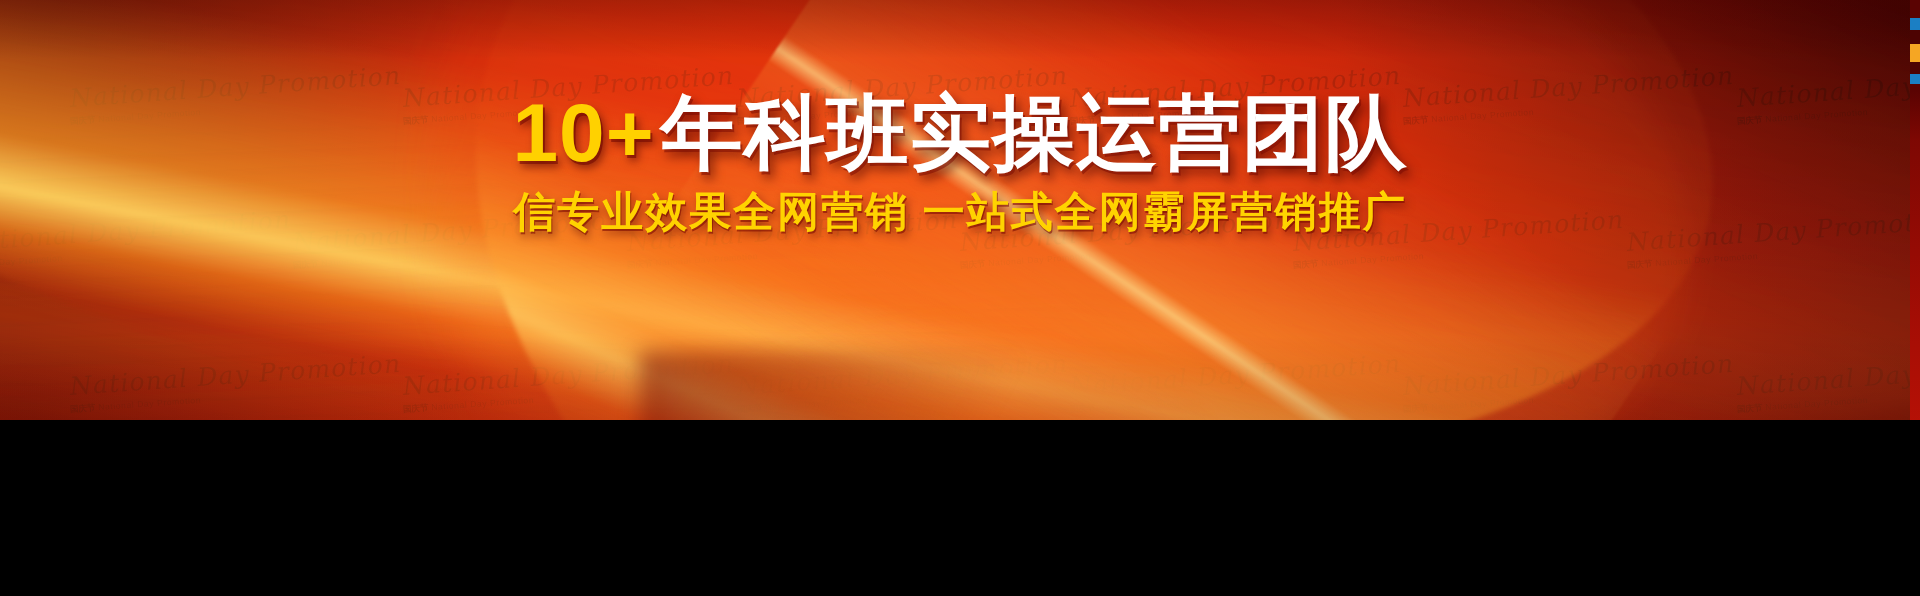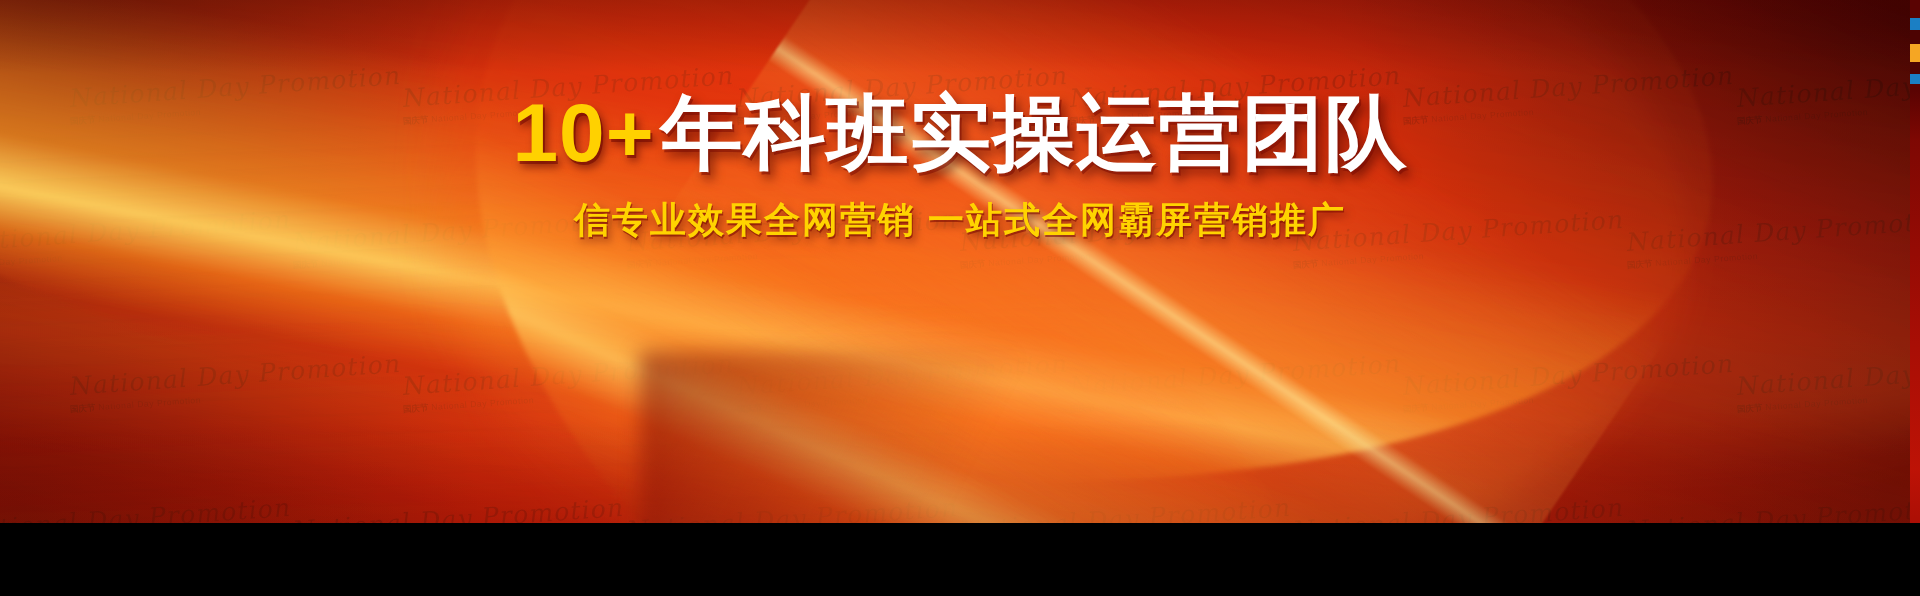--- a/index.html
+++ b/index.html
@@ -1,21 +1,21 @@
 <!DOCTYPE html>
 <html><head>
 <meta charset="utf-8">
 <style>
   * { margin:0; padding:0; box-sizing:border-box; }
   html,body { background:#000; }
 
   .banner{
     position:relative;
     width:1920px;
-    height:523px;
+    height:420px;
     overflow:hidden;
     font-family:"Liberation Sans","DejaVu Sans",sans-serif;
     background:
       radial-gradient(ellipse 1100px 620px at 46% 46%, #e01a07 0%, #c81205 34%, #a30c04 62%, #7c0502 86%, #5e0301 100%),
       linear-gradient(180deg,#8c0703 0%,#c01205 45%,#d81806 70%,#9d0c04 100%);
   }
 
   
   .vig{
     position:absolute; inset:0;
@@ -240,22 +240,22 @@
   }
   .headline .cn{
     color:#ffffff;
     margin-left:6px;
     text-shadow:
       2px 3px 0 rgba(120,7,2,.50),
       5px 7px 11px rgba(60,2,1,.60);
   }
 
   .subhead{
-    margin-top:22px;
-    font-size:36px;
+    margin-top:10px;
+    font-size:42px;
     font-weight:700;
     letter-spacing:2px;
     white-space:nowrap;
     color:#FFD300;
     text-shadow:
       1px 2px 0 rgba(118,6,2,.55),
       3px 5px 8px rgba(66,2,1,.50);
   }
 
   .tagline{

